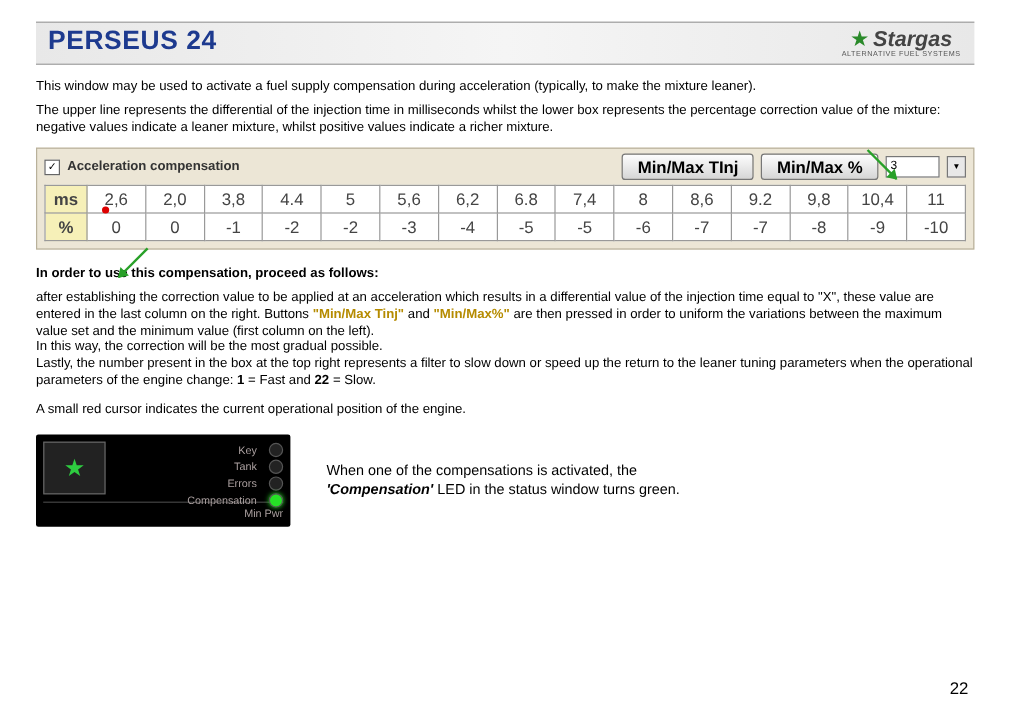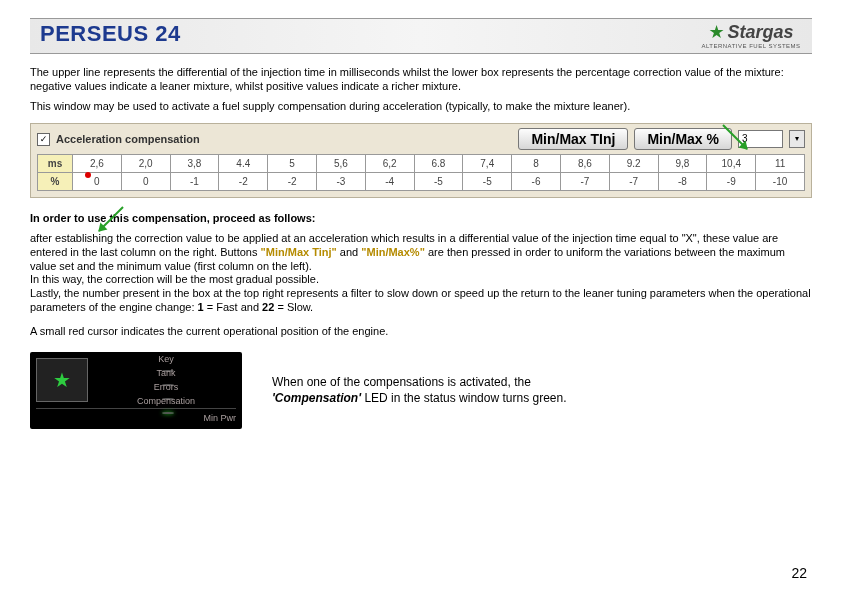--- a/index.html
+++ b/index.html
@@ -80,21 +80,21 @@
   .dd{
     display:inline-block;border:1px solid #777;background:#e8e8e8;width:14px;height:16px;
     text-align:center;font-size:8px;line-height:16px;vertical-align:top;
   }
 
   table.grid{
     border-collapse:collapse; width:100%; table-layout:fixed;
     background:#fff;
   }
   table.grid td, table.grid th{
-    border:1px solid #999; text-align:center; font-size:10px;
+    border:1px solid #999; text-align:center; font-size:14px;
     padding:3px 0; color:#444;
   }
   table.grid th{
     background:#f6f0b8; width:34px; font-weight:bold;
   }
 
   
   .arrow{ position:absolute; width:34px; height:2px; background:#28a028; }
   .arrow::after{
     content:""; position:absolute; right:-1px; top:-4px;
@@ -109,21 +109,21 @@
     width:200px; background:#000; color:#988; font-size:10px;
     padding:6px 6px 6px 6px; border-radius:2px;
     position:relative;
   }
   .panel .iconbox{
     width:50px; height:42px; border:1px solid #666; background:#222;
     display:flex;align-items:center;justify-content:center;margin-bottom:6px;
   }
   .panel .iconbox .starw{color:#2ecc40;font-size:20px;}
   .panel .leds{ position:absolute; top:6px; left:70px; right:6px;}
-  .panel .ledrow{ display:flex; align-items:center; justify-content:flex-end; gap:6px; height:14px;flex-direction:column;}
+  .panel .ledrow{ display:flex; align-items:center; justify-content:flex-end; gap:6px; height:14px;}
   .panel .ledrow .lbl{ color:#aa9f9f; font-size:9px; flex:1; text-align:right; padding-right:4px;}
   .led{ width:10px;height:10px;border-radius:50%;background:#222;border:1px solid #555;}
   .led.on{ background:#26e026; box-shadow:0 0 4px #26e026;}
   .panel .minpwr{ border-top:1px solid #444; margin-top:4px; padding-top:4px; text-align:right; color:#aa9f9f; font-size:9px;}
 
   .sidenote{ font-size:12px; max-width:300px; line-height:1.3;}
   .sidenote .bold{font-weight:bold;font-style:italic;}
 
   .pagenum{ position:absolute; right:35px; bottom:14px; font-size:14px; }
 
@@ -142,22 +142,22 @@
     <div class="row1">
       <span class="star">★</span>
       <span class="txt">Stargas</span>
     </div>
     <div class="sub">ALTERNATIVE FUEL SYSTEMS</div>
   </div>
 </div>
 
 <div class="content">
 
+  <div class="p">This window may be used to activate a fuel supply compensation during acceleration (typically, to make the mixture leaner).</div>
   <div class="p">The upper line represents the differential of the injection time in milliseconds whilst the lower box represents the percentage correction value of the mixture: negative values indicate a leaner mixture, whilst positive values indicate a richer mixture.</div>
-  <div class="p">This window may be used to activate a fuel supply compensation during acceleration (typically, to make the mixture leaner).</div>
 
   <div class="tablewrap" style="position:relative;">
     <div class="toprow">
       <span class="chk">✓</span>
       <span class="chklabel">Acceleration compensation</span>
       <span class="spacer"></span>
       <span class="btn">Min/Max TInj</span>
       <span class="btn">Min/Max %</span>
       <span class="filterbox">3</span>
         <span class="dd">▾</span>

